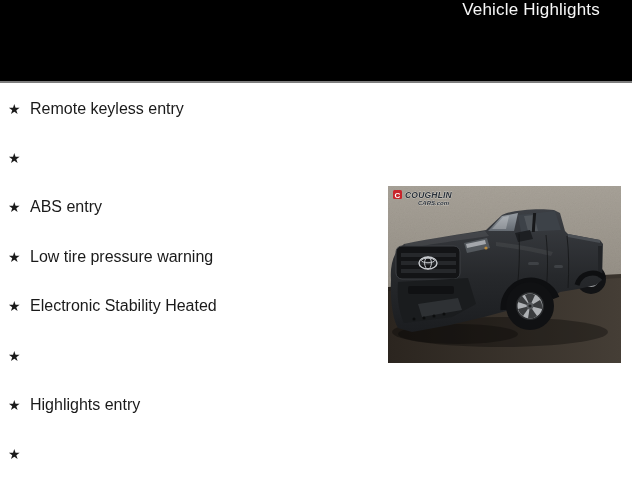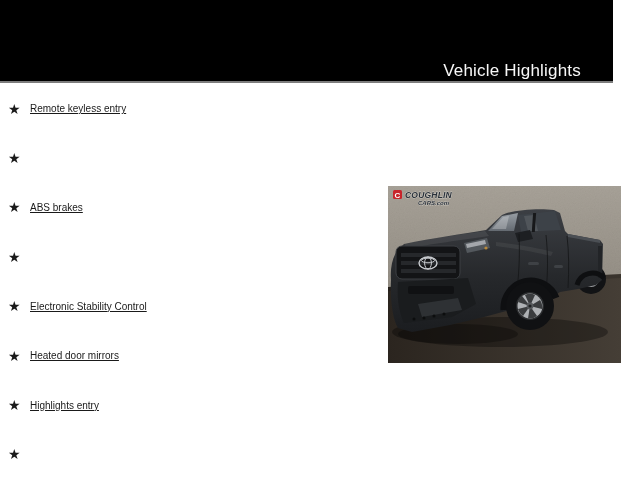--- a/index.html
+++ b/index.html
@@ -6,25 +6,25 @@
   .page{
     position:relative;
     width:640px;height:480px;
     background:#ffffff;
     overflow:hidden;
     font-family:"Liberation Sans", sans-serif;
   }
   
   .header{
     position:absolute;left:0;top:0;
-    width:587px;height:81px;
+    width:632px;height:81px;
     background:#000000;
     border-bottom:2px solid #7d7d7d;
     box-sizing:content-box;
-    display:flex;align-items:flex-end;justify-content:flex-end;padding-left:26px;
+    display:flex;align-items:flex-start;justify-content:flex-end;
   }
   .header-title{
     color:#f7f7f7;
     font-size:17px;
     padding-right:32px;
     letter-spacing:0.2px;
   }
   
   .features{
     position:absolute;left:0;top:84px;
@@ -36,23 +36,22 @@
     padding-left:8px;
   }
   .star{
     font-size:14px;
     color:#1a1a1a;
     width:22px;
     flex:0 0 22px;
     line-height:1;
   }
   .feat-label{
-    font-size:10px;
+    font-size:16px;
     color:#1a1a1a;
-    text-decoration:underline;
   }
   
   .photo{
     position:absolute;left:388px;top:186px;
     width:233px;height:177px;
     overflow:hidden;
   }
   .photo svg{display:block;}
 </style>
 </head>
@@ -67,32 +66,32 @@
   <div class="features">
     <div class="feat">
       <span class="star">★</span>
       <span class="feat-label">Remote keyless entry</span>
     </div>
     <div class="feat">
       <span class="star">★</span>
     </div>
     <div class="feat">
       <span class="star">★</span>
-      <span class="feat-label">ABS brakes</span>
-    </div>
-    <div class="feat">
-      <span class="star">★</span>
-    </div>
-    <div class="feat">
-      <span class="star">★</span>
-      <span class="feat-label">Electronic Stability Control</span>
-    </div>
-    <div class="feat">
-      <span class="star">★</span>
-      <span class="feat-label">Heated door mirrors</span>
+      <span class="feat-label">ABS entry</span>
+    </div>
+    <div class="feat">
+      <span class="star">★</span>
+      <span class="feat-label">Low tire pressure warning</span>
+    </div>
+    <div class="feat">
+      <span class="star">★</span>
+      <span class="feat-label">Electronic Stability Heated</span>
+    </div>
+    <div class="feat">
+      <span class="star">★</span>
     </div>
     <div class="feat">
       <span class="star">★</span>
       <span class="feat-label">Highlights entry</span>
     </div>
     <div class="feat">
       <span class="star">★</span>
     </div>
   </div>
 

